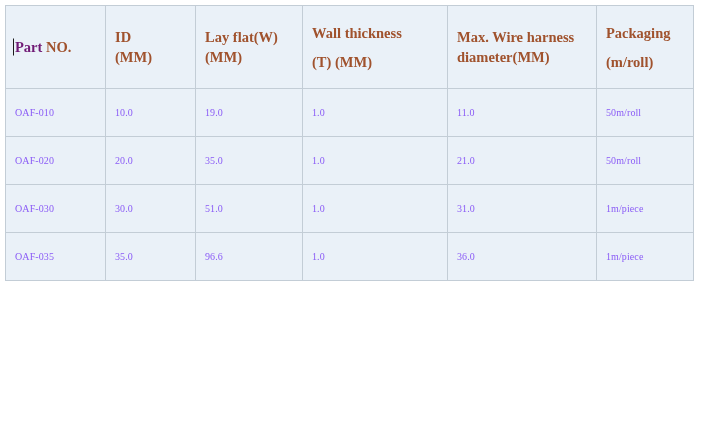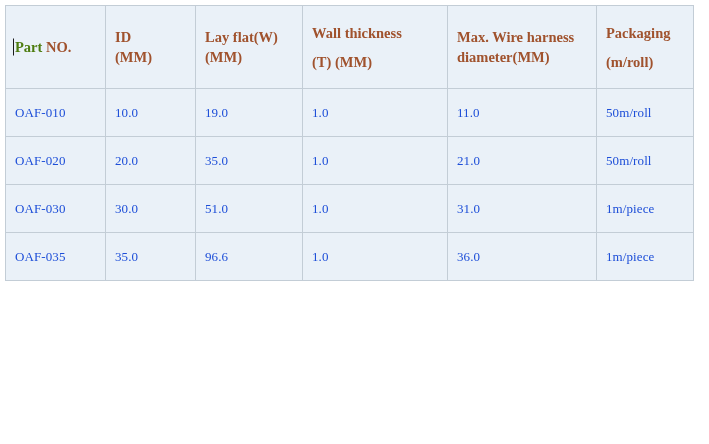--- a/index.html
+++ b/index.html
@@ -72,31 +72,31 @@
   }
   th.part-no-cell .caret {
     position: absolute;
     left: 7px;
     top: 50%;
     transform: translateY(-50%);
     width: 1px;
     height: 17px;
     background: #1b1b1b;
   }
-  th.part-no-cell .w-dark { color: #4d7c0f; }
+  th.part-no-cell .w-dark { color: #701a75; }
   th.part-no-cell .w-accent { color: #a0522d; text-align: right; }
 
   th.center-head { text-align: center; padding-left: 0; padding-right: 0; }
 
   
   tr.data-row { height: 48px; }
 
   tr.data-row td {
-    color: #1d4ed8;
-    font-size: 13px;
+    color: #8b5cf6;
+    font-size: 10px;
     line-height: 18px;
     letter-spacing: 0.1px;
   }
 </style>
 </head>
 <body>
 
 <div id="spec-table-wrap">
   <table class="spec-table">
     <colgroup>

